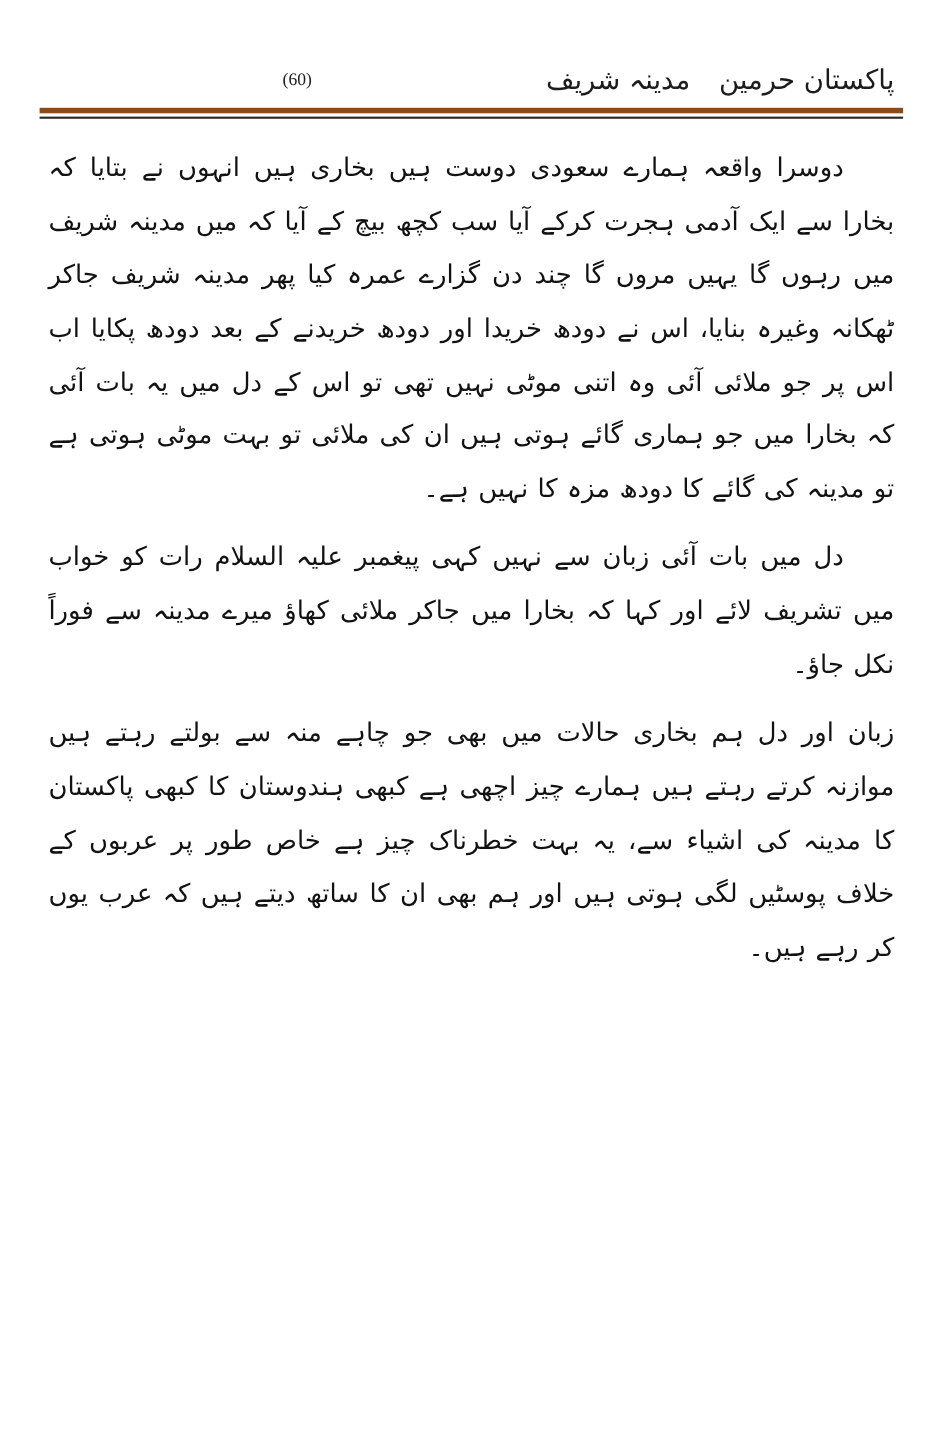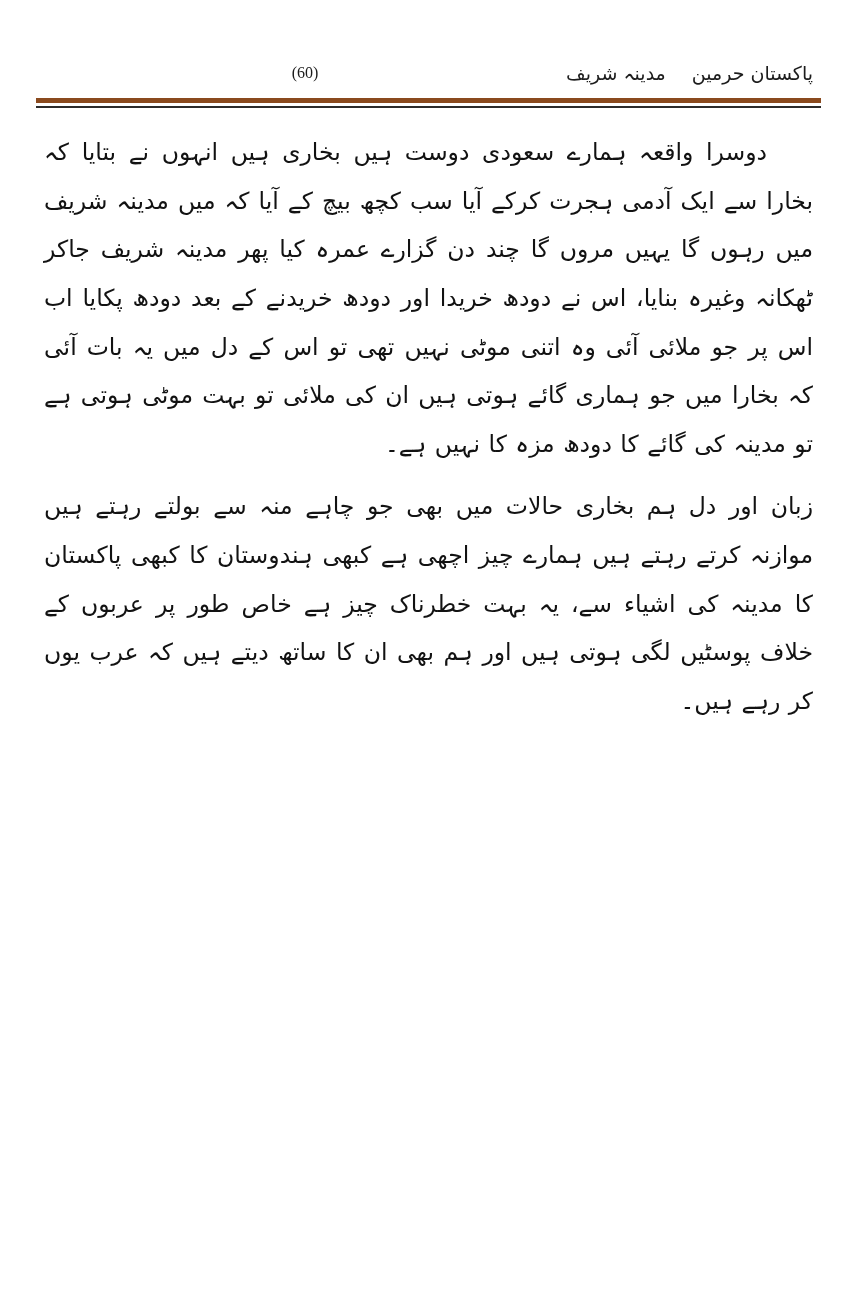--- a/index.html
+++ b/index.html
@@ -30,21 +30,21 @@
     right: 44px;
     height: 42px;
     display: flex;
     flex-direction: row;
     align-items: center;
     justify-content: space-between;
     direction: rtl;
   }
 
   .header-side {
-    font-size: 19px;
+    font-size: 25px;
     color: #1c1c1c;
     white-space: nowrap;
     letter-spacing: 0;
     line-height: 1.1;
     font-family: "DejaVu Sans", "Liberation Sans", sans-serif;
   }
 
   .header-right {
     display: flex;
     flex-direction: row;
@@ -129,17 +129,18 @@
     </div>
     <div class="header-center">(60)</div>
     <div class="header-left"></div>
   </div>
 
   <div class="header-rule"></div>
   <div class="header-rule-thin"></div>
 
   <div class="content">
     <p class="para indented">دوسرا واقعہ ہمارے سعودی دوست ہیں بخاری ہیں انہوں نے بتایا کہ بخارا سے ایک آدمی ہجرت کرکے آیا سب کچھ بیچ کے آیا کہ میں مدینہ شریف میں رہوں گا یہیں مروں گا چند دن گزارے عمرہ کیا پھر مدینہ شریف جاکر ٹھکانہ وغیرہ بنایا، اس نے دودھ خریدا اور دودھ خریدنے کے بعد دودھ پکایا اب اس پر جو ملائی آئی وہ اتنی موٹی نہیں تھی تو اس کے دل میں یہ بات آئی کہ بخارا میں جو ہماری گائے ہوتی ہیں ان کی ملائی تو بہت موٹی ہوتی ہے تو مدینہ کی گائے کا دودھ مزہ کا نہیں ہے۔</p>
+    <p class="para indented">دل میں بات آئی زبان سے نہیں کہی پیغمبر علیہ السلام رات کو خواب میں تشریف لائے اور کہا کہ بخارا میں جاکر ملائی کھاؤ میرے مدینہ سے فوراً نکل جاؤ۔</p>
     <p class="para">زبان اور دل ہم بخاری حالات میں بھی جو چاہے منہ سے بولتے رہتے ہیں موازنہ کرتے رہتے ہیں ہمارے چیز اچھی ہے کبھی ہندوستان کا کبھی پاکستان کا مدینہ کی اشیاء سے، یہ بہت خطرناک چیز ہے خاص طور پر عربوں کے خلاف پوسٹیں لگی ہوتی ہیں اور ہم بھی ان کا ساتھ دیتے ہیں کہ عرب یوں کر رہے ہیں۔</p>
   </div>
 
   <div class="footer-space"></div>
 </div>
 
 </body></html>

